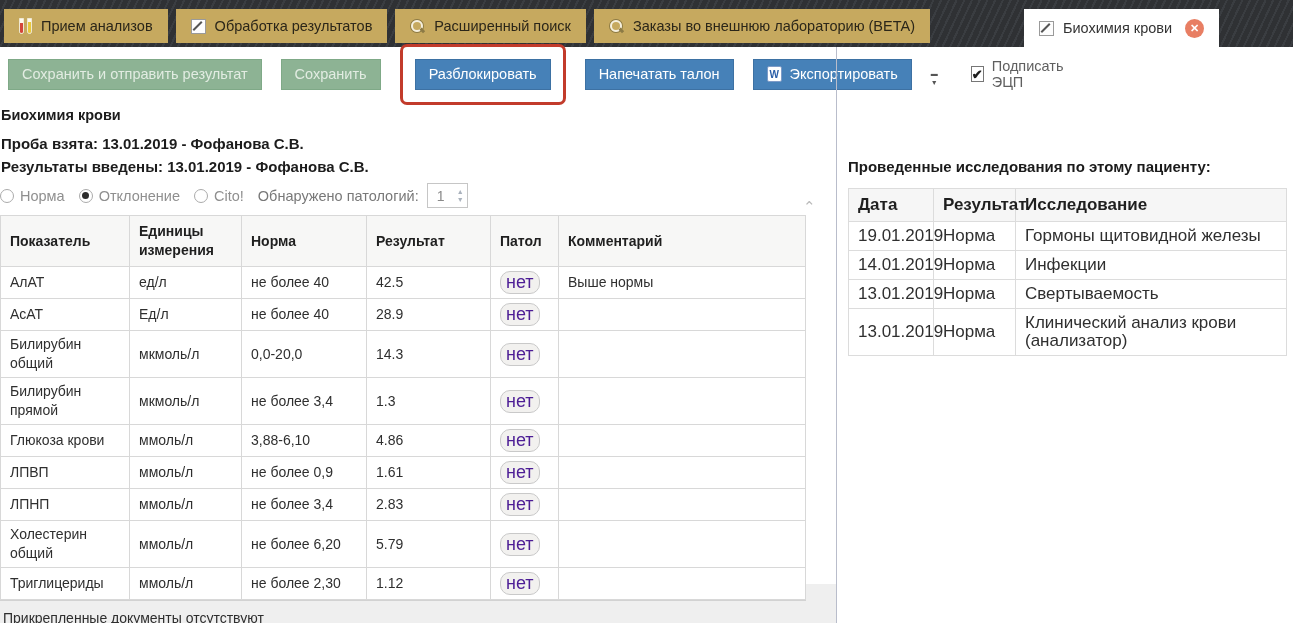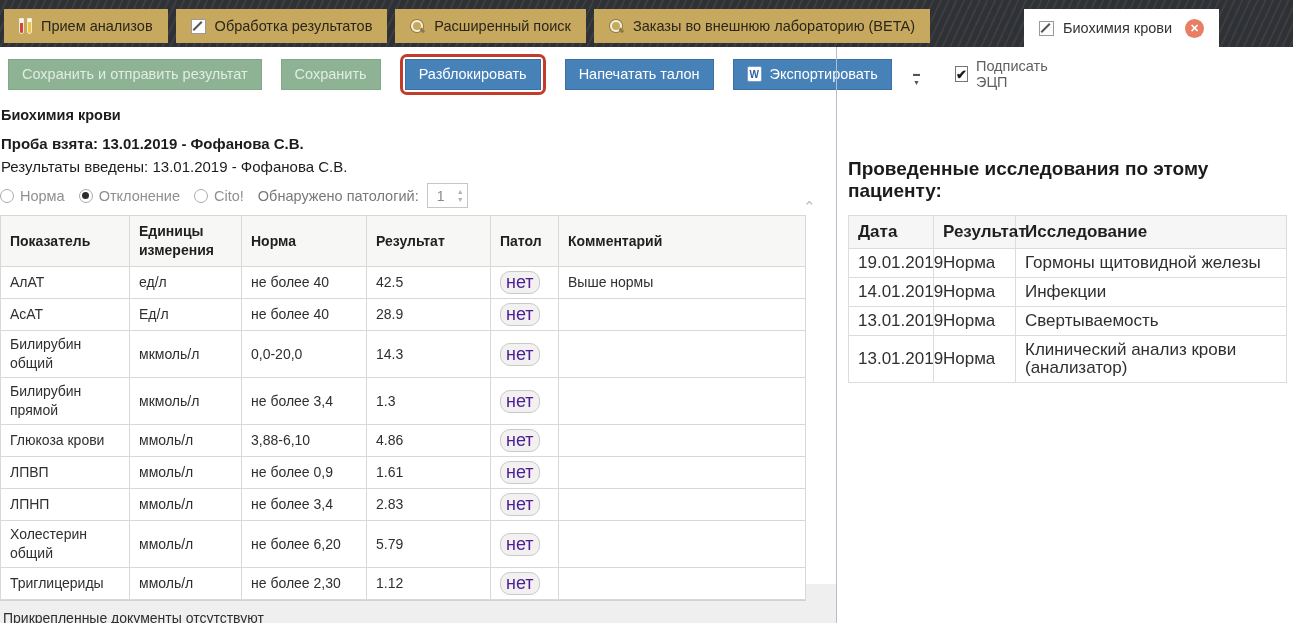--- a/index.html
+++ b/index.html
@@ -45,21 +45,21 @@
     position:absolute; top:52px; left:0; width:1060px; height:44px;
     display:flex; align-items:center; gap:19px; padding-left:8px; background:#fff;
   }
   .btn {
     height:31px; padding:0 13px; font-size:14.5px; display:flex; align-items:center; gap:8px;
     border:1px solid transparent; cursor:pointer; white-space:nowrap;
     font-family:"Liberation Sans", sans-serif;
   }
   .btn.sage { background:var(--sage-button,#8db394); border-color:#7fa987; color:#e2ece2; }
   .btn.blue { background:var(--blue-button,#4681b8); border-color:#3d71a3; color:#fff; }
-  .unlock-wrap { border:3px solid var(--highlight-red,#c23b2b); border-radius:7px; padding:2px; display:inline-flex; }
+  .unlock-wrap { border:3px solid var(--highlight-red,#c23b2b); border-radius:7px; padding:12px; display:inline-flex; }
   .word-ic {
     width:15px; height:16px; background:#fff; border:1px solid #7d9bc7; border-radius:2px;
     color:#2b5fa8; font-size:10px; font-weight:bold; display:flex; align-items:center; justify-content:center;
   }
   .mini-drop {
     width:14px; height:30px; display:flex; flex-direction:column; align-items:center; justify-content:flex-end;
     color:#555; font-size:7px; line-height:7px; cursor:pointer; padding-bottom:3px; gap:2px;
   }
   .chk-row { display:flex; align-items:center; gap:8px; margin-left:14px; color:#5f5f5f; font-size:14.5px; }
   .checkbox {
@@ -67,21 +67,21 @@
     display:flex; align-items:center; justify-content:center;
   }
   .checkbox .mark { display:none; color:#1d1d1d; font-size:13px; font-weight:bold; line-height:1; }
   .checkbox.checked .mark { display:block; }
 
   
   .left-col { position:absolute; top:99px; left:0; width:806px; }
   .patient-header { font-size:16px; font-weight:bold; color:var(--accent-blue,#1874d2); padding-left:1px; line-height:19px; }
   .study-name { font-size:14.5px; font-weight:bold; color:#1c1c1c; margin-top:8px; padding-left:1px; }
   .sample-line { font-size:15px; font-weight:bold; color:#1c1c1c; margin-top:12px; padding-left:1px; }
-  .entered-line { font-size:15px; font-weight:normal; color:#1c1c1c; margin-top:6px; padding-left:1px; }
+  .entered-line { font-size:15px; font-weight:bold; color:#1c1c1c; margin-top:6px; padding-left:1px; }
 
   .radio-row { margin-top:8px; display:flex; align-items:center; font-size:14.5px; color:#8f8f8f; }
   .radio-item { display:flex; align-items:center; gap:6px; margin-right:14px; cursor:pointer; }
   .radio {
     width:14px; height:14px; border:1px solid #ababab; border-radius:50%; background:#fff;
     display:flex; align-items:center; justify-content:center;
   }
   .radio-item.selected .radio::after { content:""; width:7px; height:7px; border-radius:50%; background:#2b2b2b; }
   .patho-label { color:#787878; margin-right:8px; }
   .spinner { display:inline-flex; align-items:stretch; border:1px solid #c6c6c6; height:25px; background:#fff; }
@@ -106,21 +106,21 @@
     padding:9px 0 12px 3px; font-size:14px; color:#2e2e2e; margin-top:0;
   }
 
   
   .scroll-up { position:absolute; left:803px; top:198px; color:#b9b9b9; font-size:15px; cursor:pointer; }
   .divider { position:absolute; left:836px; top:47px; width:1px; height:576px; background:#b9bdcb; }
   .gutter { position:absolute; left:806px; top:584px; width:30px; height:39px; background:#efefef; }
 
   
   .right-panel { position:absolute; left:848px; top:158px; width:440px; background:#fff; }
-  .history-title { font-size:19px; font-weight:bold; color:#1b1b1b; }
+  .history-title { font-size:15px; font-weight:bold; color:#1b1b1b; }
   .history-table { border-collapse:collapse; table-layout:fixed; width:438px; margin-top:13px; }
   .history-table th, .history-table td { border:1px solid #dcdcdc; font-size:17px; line-height:18px; text-align:left; }
   .history-table th { background:#f6f6f6; color:#1f1f1f; font-weight:bold; padding:7px 9px; }
   .history-table td { color:#2f2f2f; padding:5px 9px; background:#fff; }
 </style>
 </head>
 <body>
 
 <div id="app">
 

